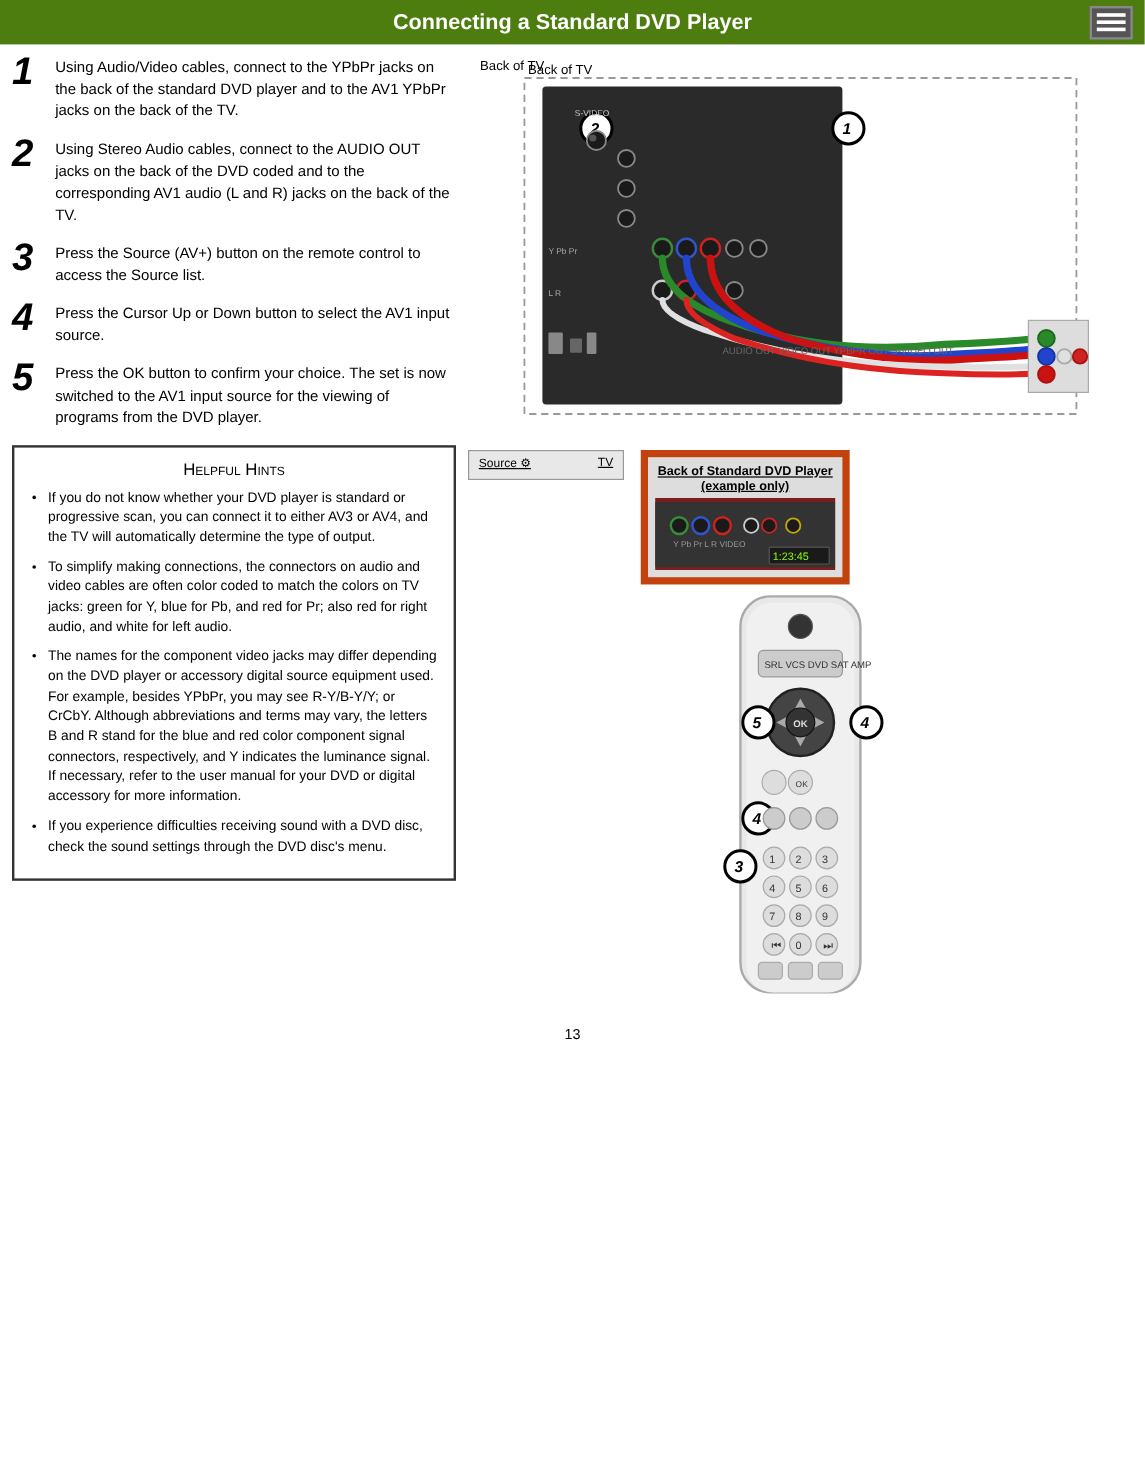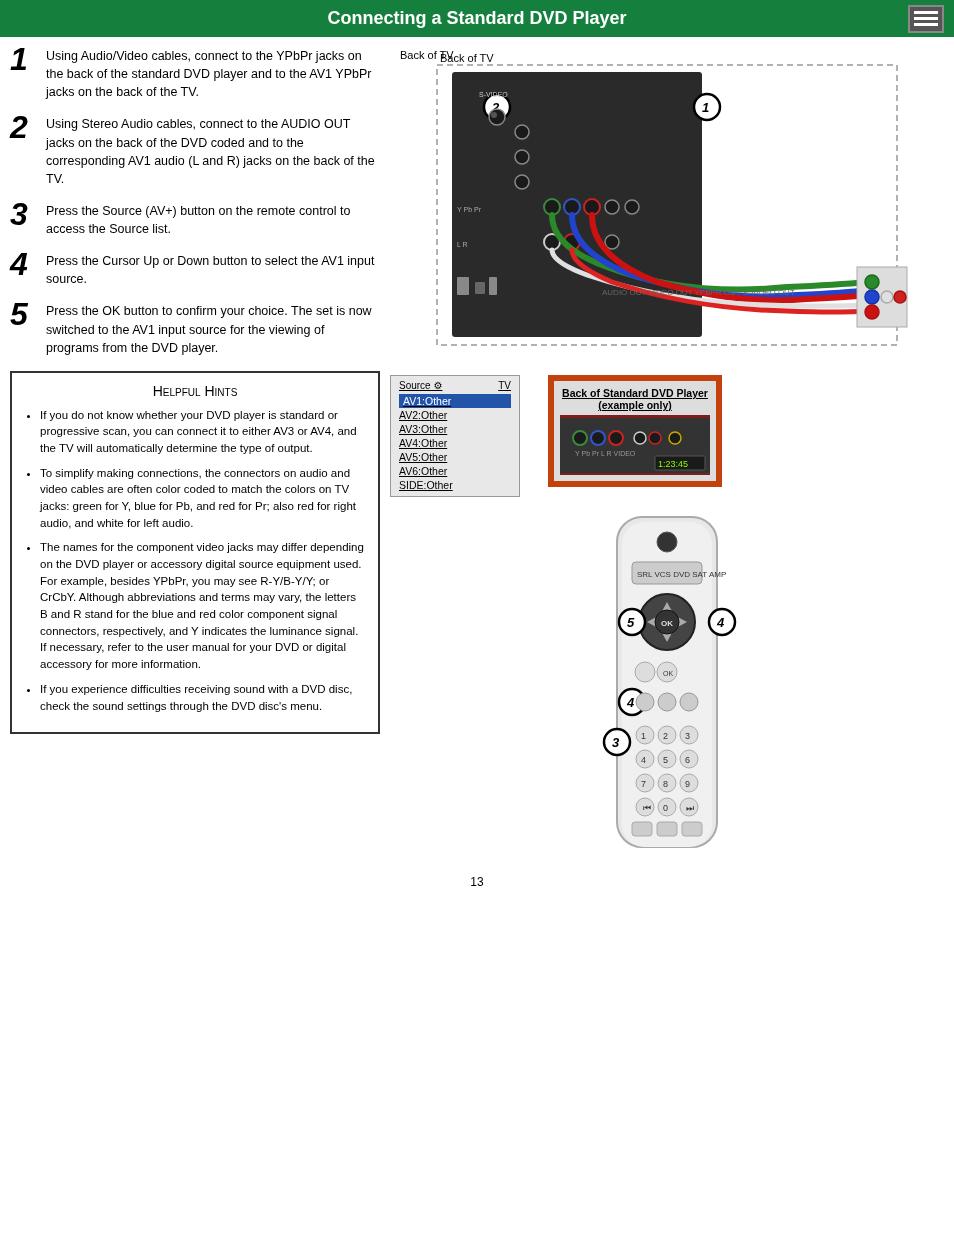--- a/index.html
+++ b/index.html
@@ -8,21 +8,21 @@
       min-height: 1235px;
       background: #fff;
       font-family: Arial, Helvetica, sans-serif;
       font-size: 13px;
       color: #000;
       position: relative;
     }
 
     
     .page-header {
-      background: #15803d;
+      background: #4d7c0f;
       color: #fff;
       text-align: center;
       padding: 8px 0;
       font-size: 18px;
       font-weight: bold;
       position: relative;
       margin-bottom: 10px;
     }
     .header-icon {
       position: absolute;
@@ -122,22 +122,21 @@
     .back-of-tv-label {
       font-size: 11px;
       position: absolute;
       top: 2px;
       left: 10px;
     }
 
     
     .source-menu-area {
       display: flex;
-      gap: 28px;
-      margin-bottom: 10px;
+      gap: 14px;
       align-items: flex-start;
     }
 
     .source-menu {
       background: #e8e8e8;
       border: 1px solid #999;
       padding: 4px 8px;
       font-size: 11px;
       min-width: 130px;
     }
@@ -318,29 +317,20 @@
         <text x="195" y="248" font-size="8" fill="#666">AUDIO OUT  VIDEO OUT  YPBPR OUT  S-VIDEO OUT</text>
       </svg>
     </div>
 
     <div class="source-menu-area">
       <div class="source-menu">
         <div class="menu-title">
           <span>Source ⚙</span>
           <span>TV</span>
         </div>
-        <div id="menu-items-container">
-            <div class="menu-item selected">AV1:Other</div>
-            <div class="menu-item">AV2:Other</div>
-            <div class="menu-item">AV3:Other</div>
-            <div class="menu-item">AV4:Other</div>
-            <div class="menu-item">AV5:Other</div>
-            <div class="menu-item">AV6:Other</div>
-            <div class="menu-item">SIDE:Other</div>
-          </div>
       </div>
 
       <div class="dvd-back">
         <div class="dvd-back-title">Back of Standard DVD Player<br>(example only)</div>
         <div class="dvd-back-img">
           <svg width="150" height="55" viewBox="0 0 150 55">
             <rect width="150" height="55" fill="#333"></rect>
 
             <circle cx="20" cy="20" r="7" fill="#1a1a1a" stroke="#3a8a3a" stroke-width="2"></circle>
             <circle cx="38" cy="20" r="7" fill="#1a1a1a" stroke="#3355cc" stroke-width="2"></circle>

